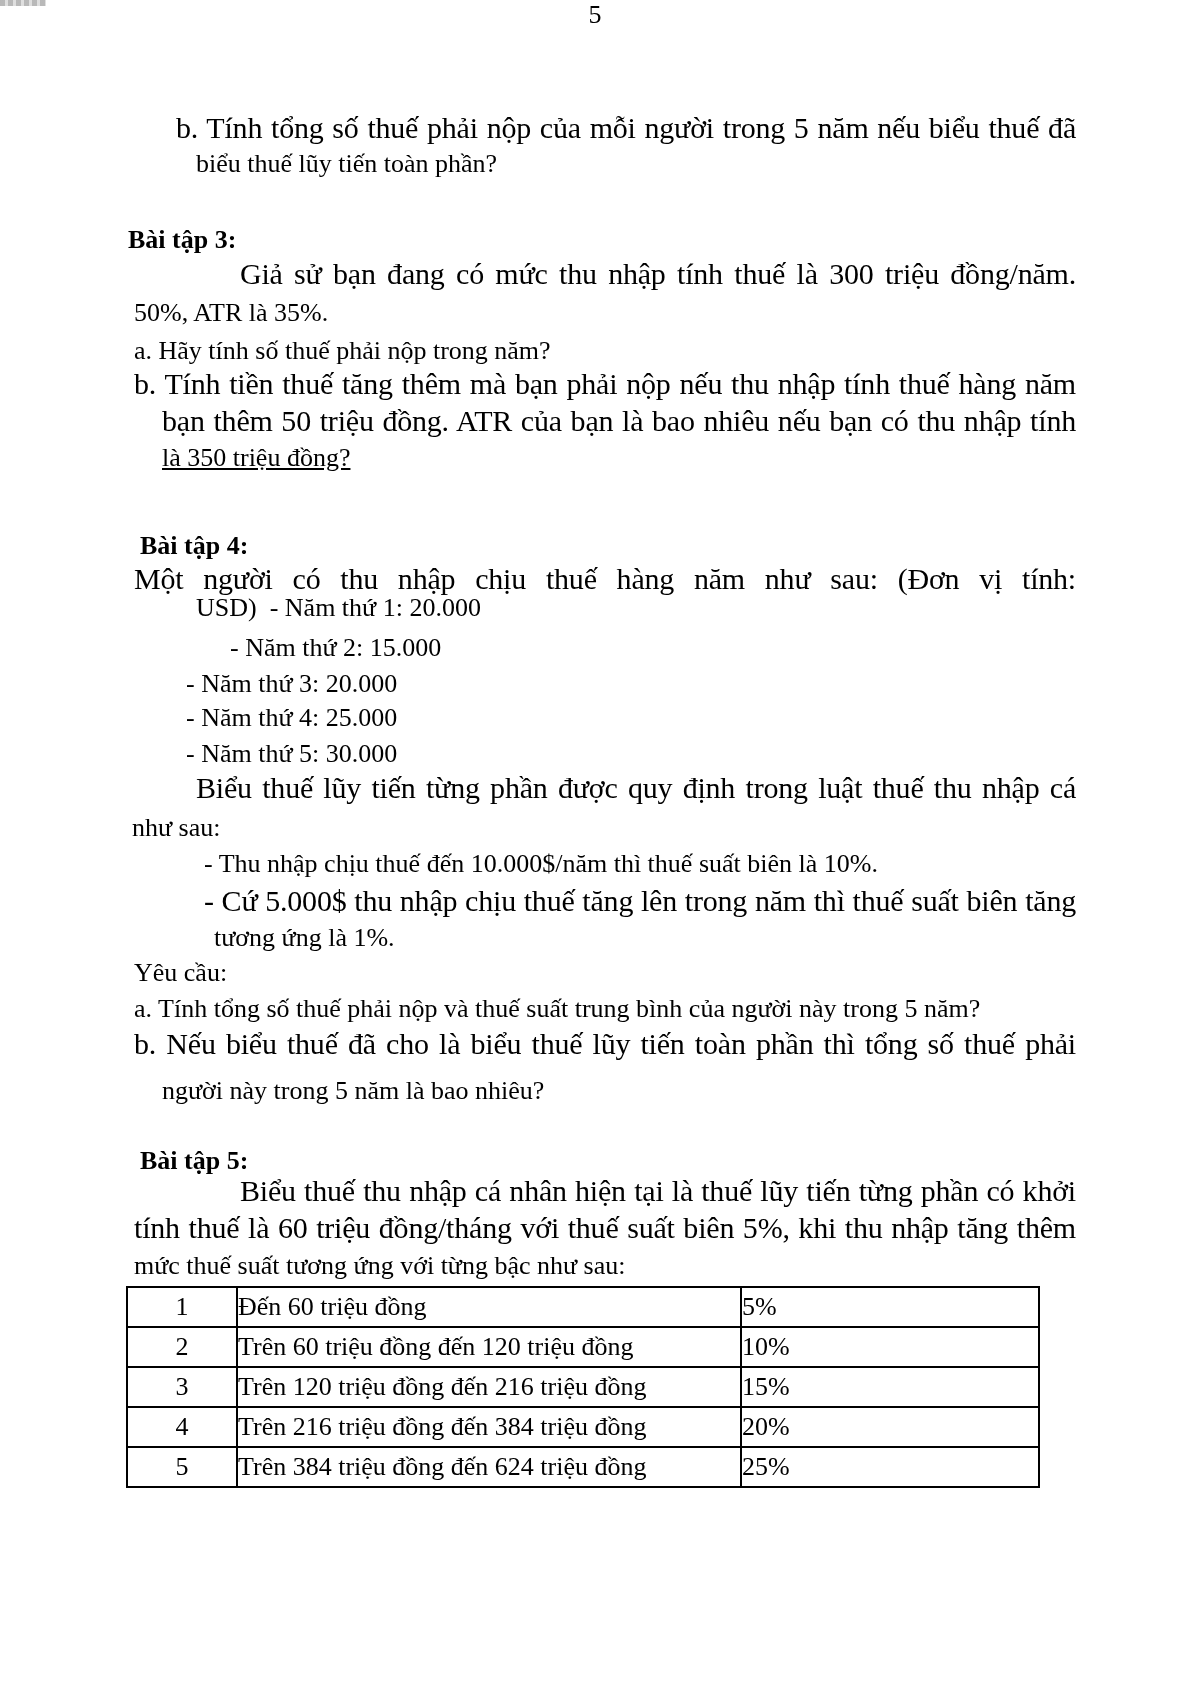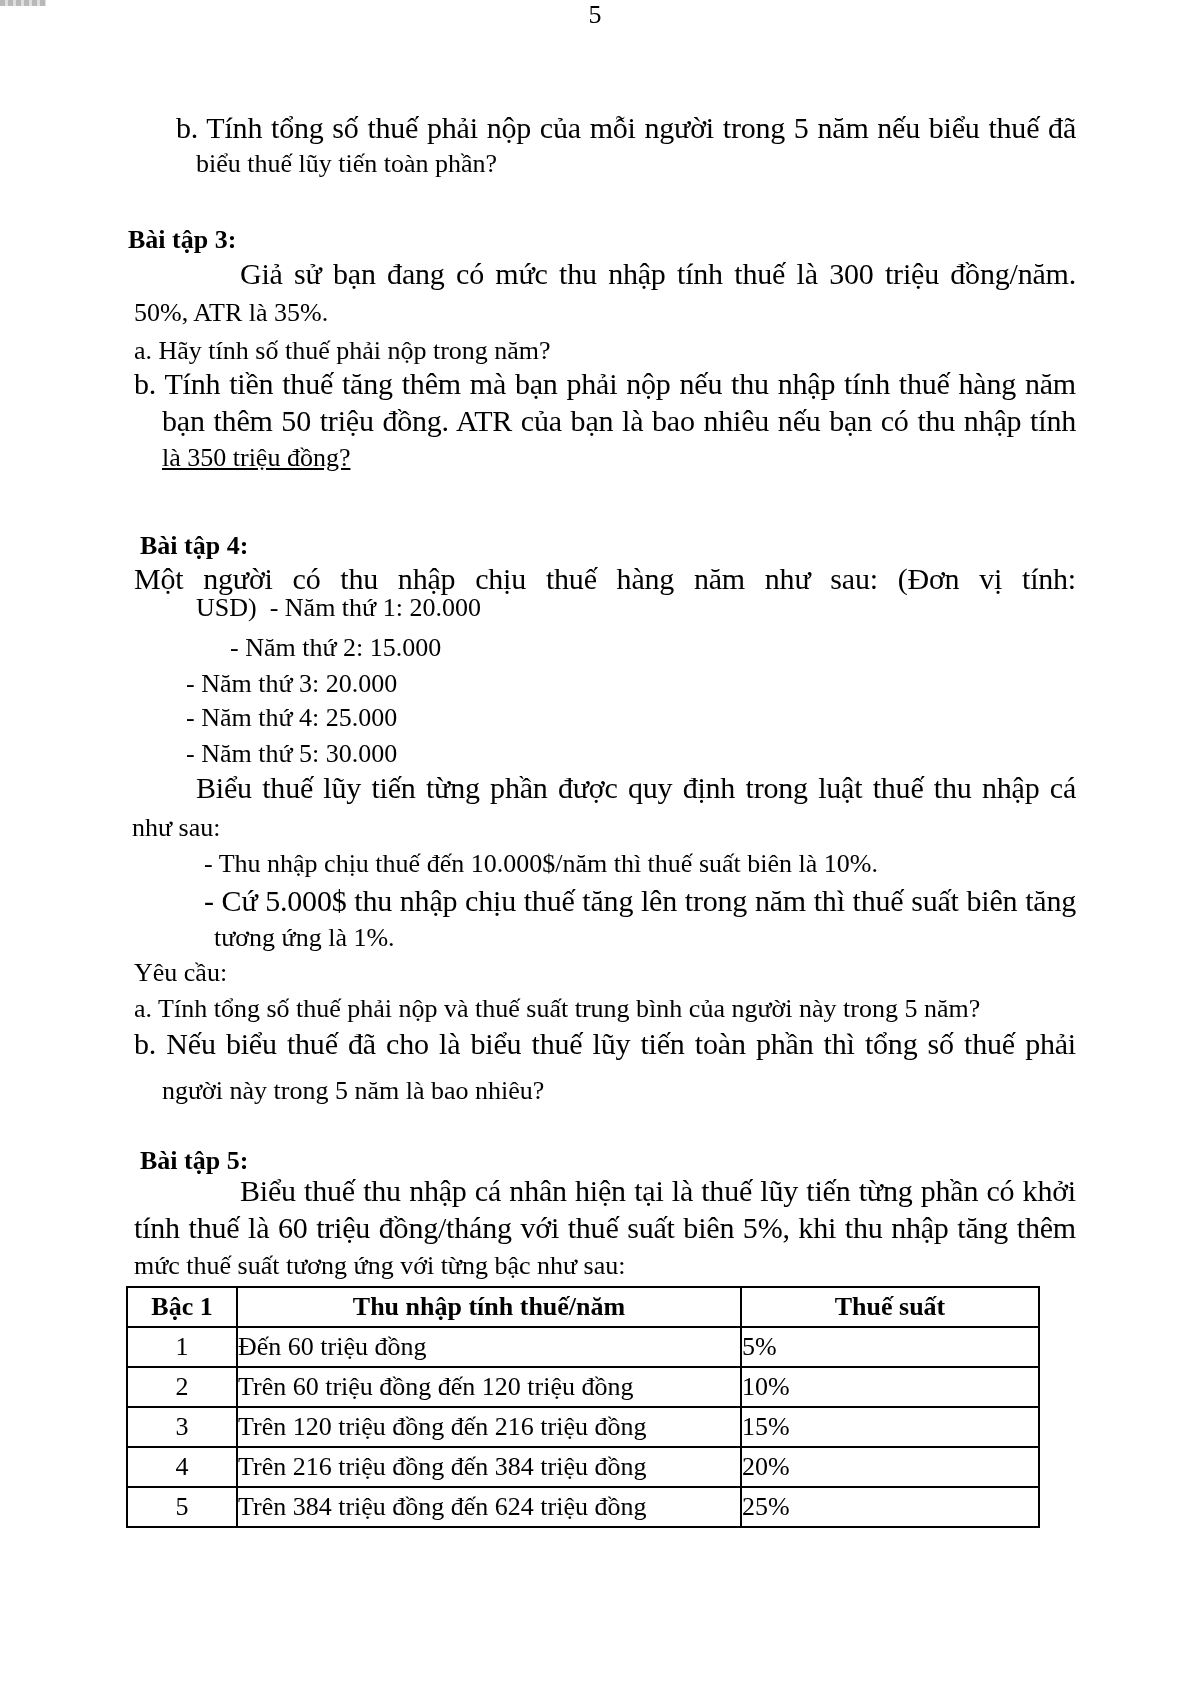--- a/index.html
+++ b/index.html
@@ -104,25 +104,20 @@
 <div class="ln j" style="left:134px; top:1211px; width:942px;">tính thuế là 60 triệu đồng/tháng với thuế suất biên 5%, khi thu nhập tăng thêm có</div>
 <div class="ln" style="left:134px; top:1249px;">mức thuế suất tương ứng với từng bậc như sau:</div>
 
 <table class="tax">
   <colgroup>
     <col style="width:110px">
       <col style="width:504px">
       <col style="width:298px">
   </colgroup>
   <tbody>
-      <tr>
-    <th>Bậc 1</th>
-    <th>Thu nhập tính thuế/năm</th>
-    <th>Thuế suất</th>
-  </tr>
   <tr>
     <td class="c">1</td>
     <td class="l">Đến 60 triệu đồng</td>
     <td class="l">5%</td>
   </tr>
   <tr>
     <td class="c">2</td>
     <td class="l">Trên 60 triệu đồng đến 120 triệu đồng</td>
     <td class="l">10%</td>
   </tr>

